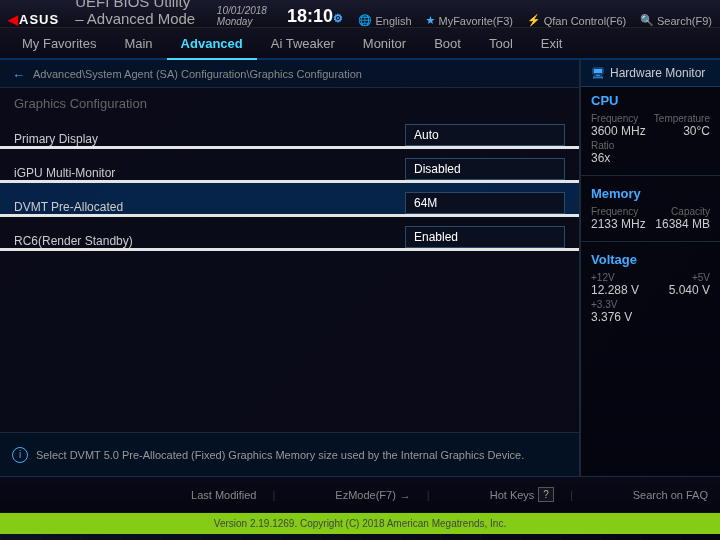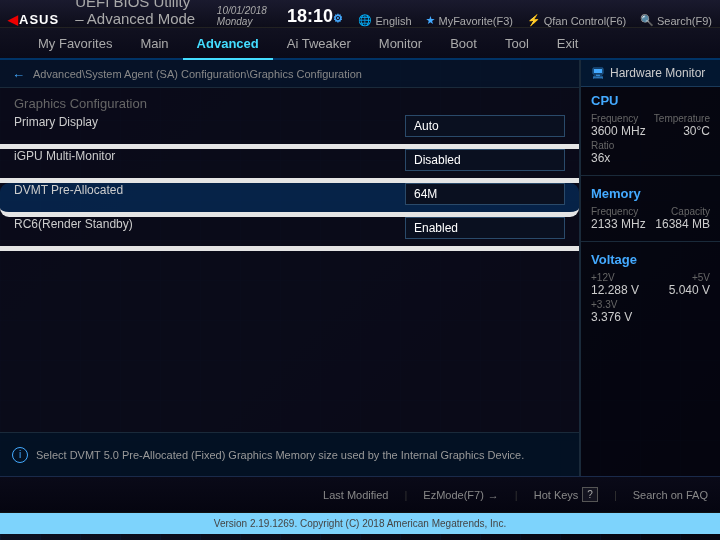--- a/index.html
+++ b/index.html
@@ -87,21 +87,21 @@
 
     
     .nav-bar {
       position: relative;
       z-index: 10;
       background: linear-gradient(to bottom, #111120, #0a0a18);
       border-bottom: 2px solid #003366;
       display: flex;
       align-items: stretch;
       height: 32px;
-      padding: 0 24px;
+      padding: 0 8px;
     }
     .nav-item {
       padding: 0 14px;
       display: flex;
       align-items: center;
       color: #aaa;
       cursor: pointer;
       font-size: 13px;
       white-space: nowrap;
       border-bottom: 2px solid transparent;
@@ -150,27 +150,27 @@
       padding: 8px 14px 4px;
       font-size: 13px;
       color: #666;
     }
 
     .settings-list {
       flex: 1;
     }
     .setting-row {
       display: flex;
-      align-items: flex-start;
+      align-items: flex-end;
       padding: 0 14px;
       height: 34px;
-      border-bottom: 5px solid #e5e5e5;
+      border-bottom: 3px solid #e5e5e5;
       cursor: pointer;
     }
-    .setting-row.selected { background: rgba(0,80,160,0.35); border-radius: 9px; }
+    .setting-row.selected { background: rgba(0,80,160,0.35); }
     .setting-label {
       flex: 1;
       color: #ccc;
       font-size: 12px;
     }
     .setting-value {
       display: flex;
       align-items: center;
       gap: 4px;
       padding-left: 20px;
@@ -287,37 +287,38 @@
       gap: 16px;
       font-size: 11px;
       color: #888;
     }
     .bottom-item {
       display: flex;
       align-items: center;
       gap: 4px;
       cursor: pointer;
       color: #888;
+      margin-left: 44px;
     }
     .bottom-divider {
       color: #333;
     }
     .bottom-key {
       border: 1px solid #555;
       padding: 1px 4px;
       font-size: 10px;
       color: #aaa;
       background: rgba(255,255,255,0.05);
     }
 
     
     .footer {
       position: relative;
       z-index: 10;
-      background: #7dd3fc;
+      background: #84cc16;
       border-top: 1px solid #111;
       height: 22px;
       display: flex;
       align-items: center;
       justify-content: center;
       font-size: 10px;
       color: #444;
     }
 
     select {

